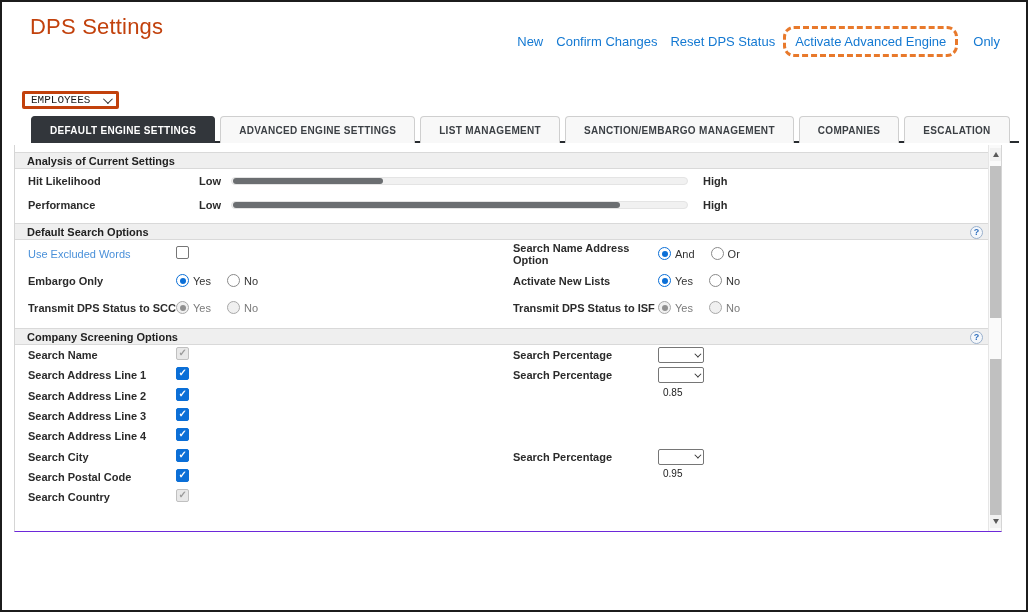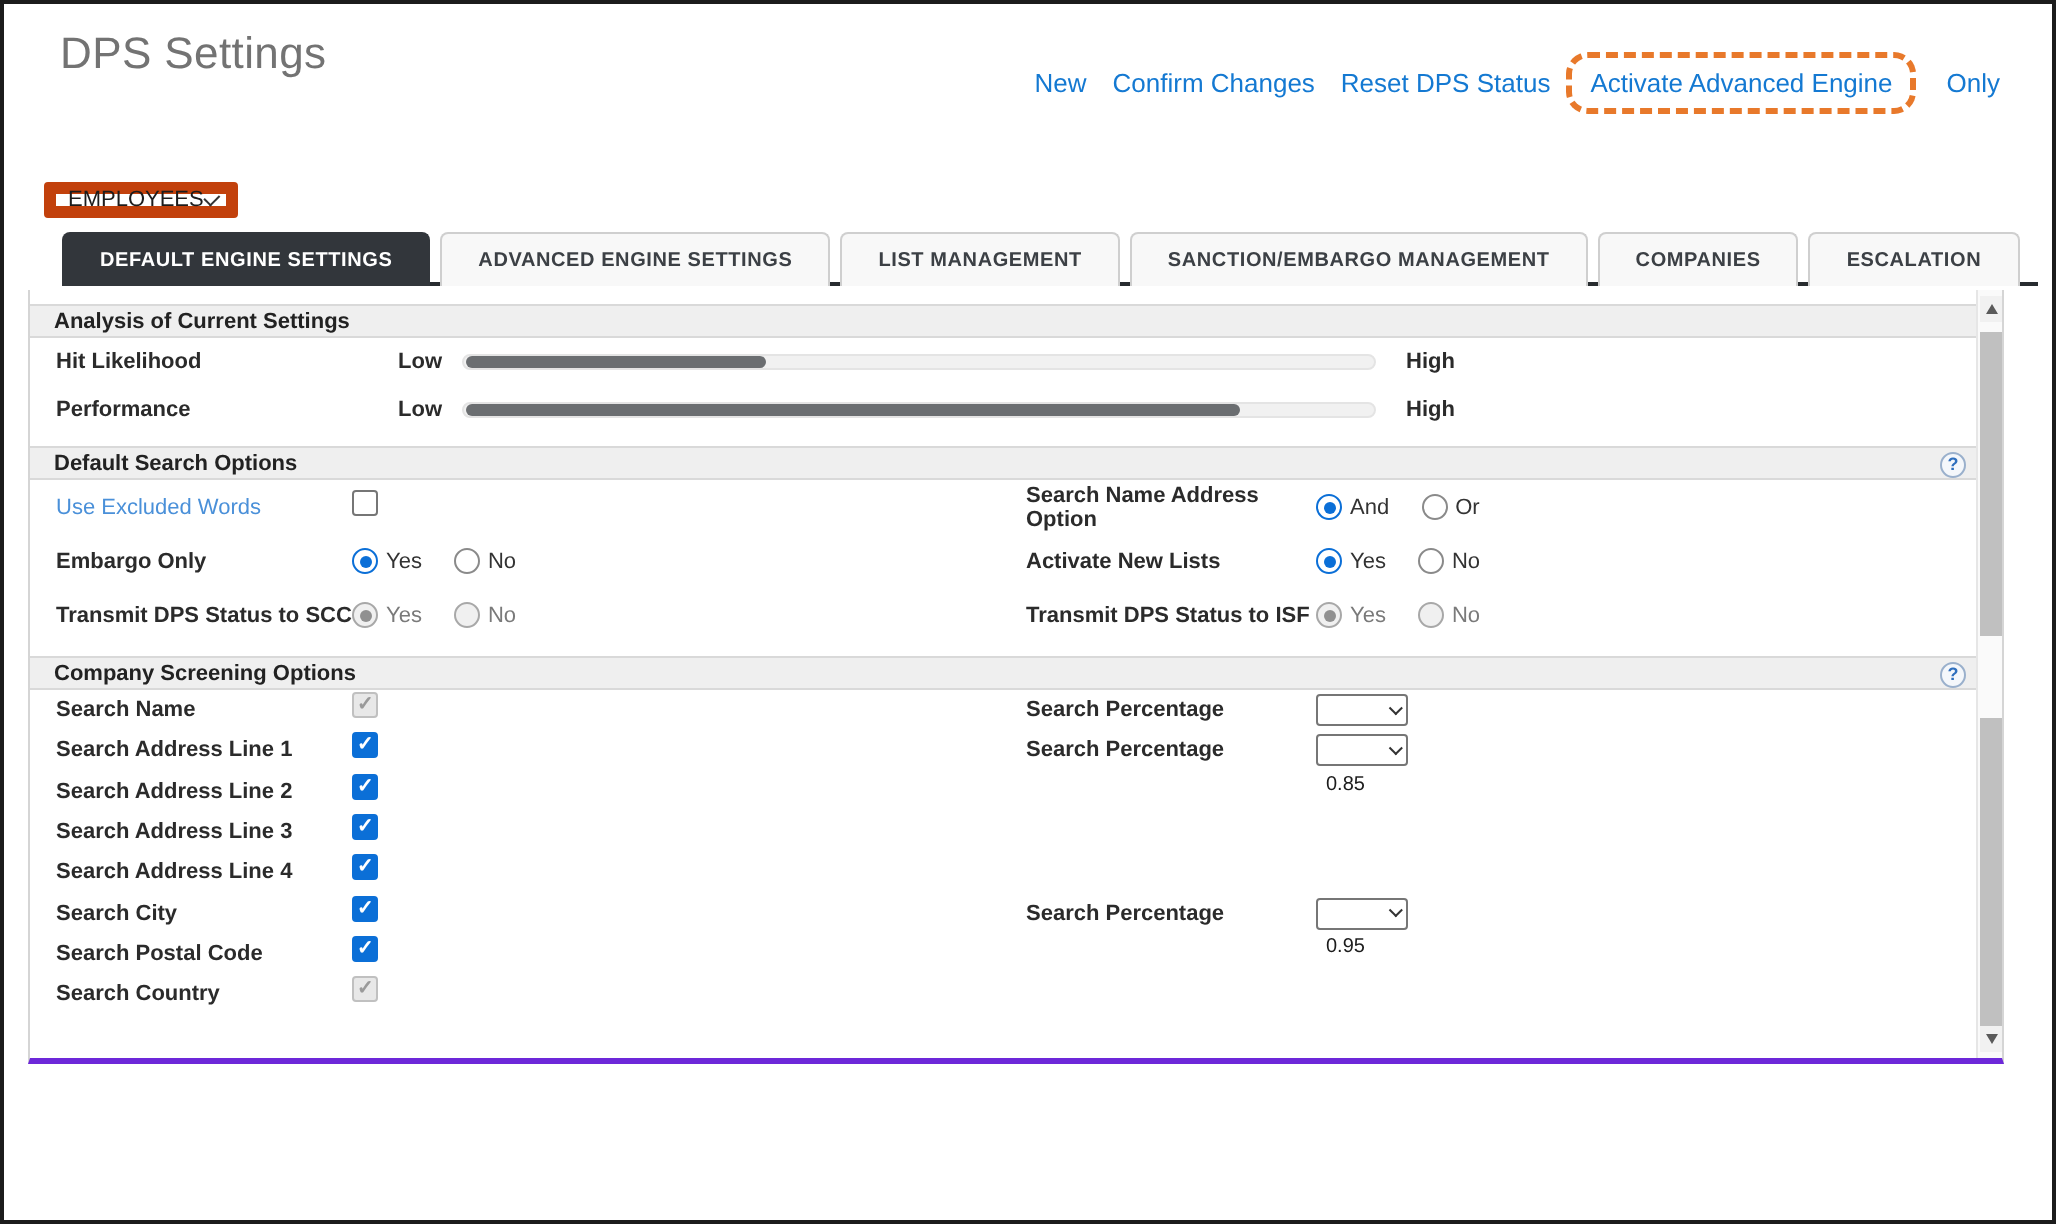--- a/index.html
+++ b/index.html
@@ -1,38 +1,38 @@
 <!DOCTYPE html>
 <html><head>
 <meta charset="utf-8">
 <style>
   * { margin:0; padding:0; box-sizing:border-box; }
   html,body { background:#fff; }
   body { width:1028px; height:612px; font-family:"Liberation Sans", sans-serif; position:relative; }
   .window { position:absolute; inset:0; border:2px solid #1c1c1c; background:#fff; overflow:hidden; }
 
   
-  .page-title { position:absolute; left:28px; top:12px; font-size:22px; font-weight:400; color:#737373; letter-spacing:.2px; }
+  .page-title { position:absolute; left:28px; top:12px; font-size:22px; font-weight:400; color:#c2410c; letter-spacing:.2px; }
   .actions { position:absolute; right:26px; top:24px; display:flex; align-items:center; font-size:13px; }
   .actions a { color:#1479d2; text-decoration:none; cursor:pointer; white-space:nowrap; }
   .actions > a { margin-left:13px; }
   .hl-box { border:3px dashed #e8792b; border-radius:11px; padding:5px 9px; margin-left:8px; margin-right:2px; }
 
   
-  .entity-select { position:absolute; left:20px; top:89px; width:97px; height:18px; border:6px solid #c2410c; border-radius:2px; background:#fff; display:flex; align-items:center; padding:0 6px; font-size:11px; color:#1c1c1c; cursor:pointer; }
+  .entity-select { position:absolute; left:20px; top:89px; width:97px; height:18px; border:3px solid #c2410c; border-radius:2px; background:#fff; display:flex; align-items:center; padding:0 6px; font-size:11px; color:#1c1c1c; cursor:pointer;font-family:Liberation Mono, monospace; }
   .entity-select .txt { flex:1; }
   .chev { width:7px; height:7px; border-right:1.6px solid #333; border-bottom:1.6px solid #333; transform:rotate(45deg) translateY(-2px); }
 
   
   .tabbar { position:absolute; left:12px; top:114px; width:988px; height:27px; display:flex; gap:5px; border-bottom:2px solid #282c30;margin-left:17px; }
   .tab { height:27px; display:flex; align-items:center; padding:0 18px; font-size:10px; font-weight:bold; letter-spacing:.3px; color:#3c4045; background:#f8f8f8; border:1px solid #cfcfcf; border-bottom:none; border-radius:4px 4px 0 0; cursor:pointer; white-space:nowrap; }
   .tab.active { background:#32363b; border-color:#32363b; color:#fff; }
 
   
-  .content { position:absolute; left:12px; top:143px; width:988px; height:387px; border-left:1px solid #d5d5d5; border-right:1px solid #d5d5d5; border-bottom:3px solid #6d28d9; background:#fff; }
+  .content { position:absolute; left:12px; top:143px; width:988px; height:387px; border-left:1px solid #d5d5d5; border-right:1px solid #d5d5d5; border-bottom:1px solid #6d28d9; background:#fff; }
   .inner { position:absolute; left:0; top:0; right:13px; bottom:0; }
 
   .sec-h { position:relative; height:17px; background:#efefef; border-top:1px solid #d9d9d9; border-bottom:1px solid #d9d9d9; display:flex; align-items:center; padding-left:12px; font-size:11px; font-weight:bold; color:#222; }
   .help { position:absolute; right:5px; top:1.5px; width:13px; height:13px; border-radius:50%; border:1px solid #9ab0cc; background:#f4f7fb; color:#2f6fbe; font-size:9px; font-weight:bold; display:flex; align-items:center; justify-content:center; cursor:pointer; }
 
   
   .analysis { margin-top:7px; }
   .a-row { display:grid; grid-template-columns:171px 32px 457px auto; align-items:center; height:24px; padding-left:13px; }
   .a-label, .lowhigh { font-size:11px; font-weight:bold; color:#2b2b2b; }
   .hi { padding-left:15px; }

